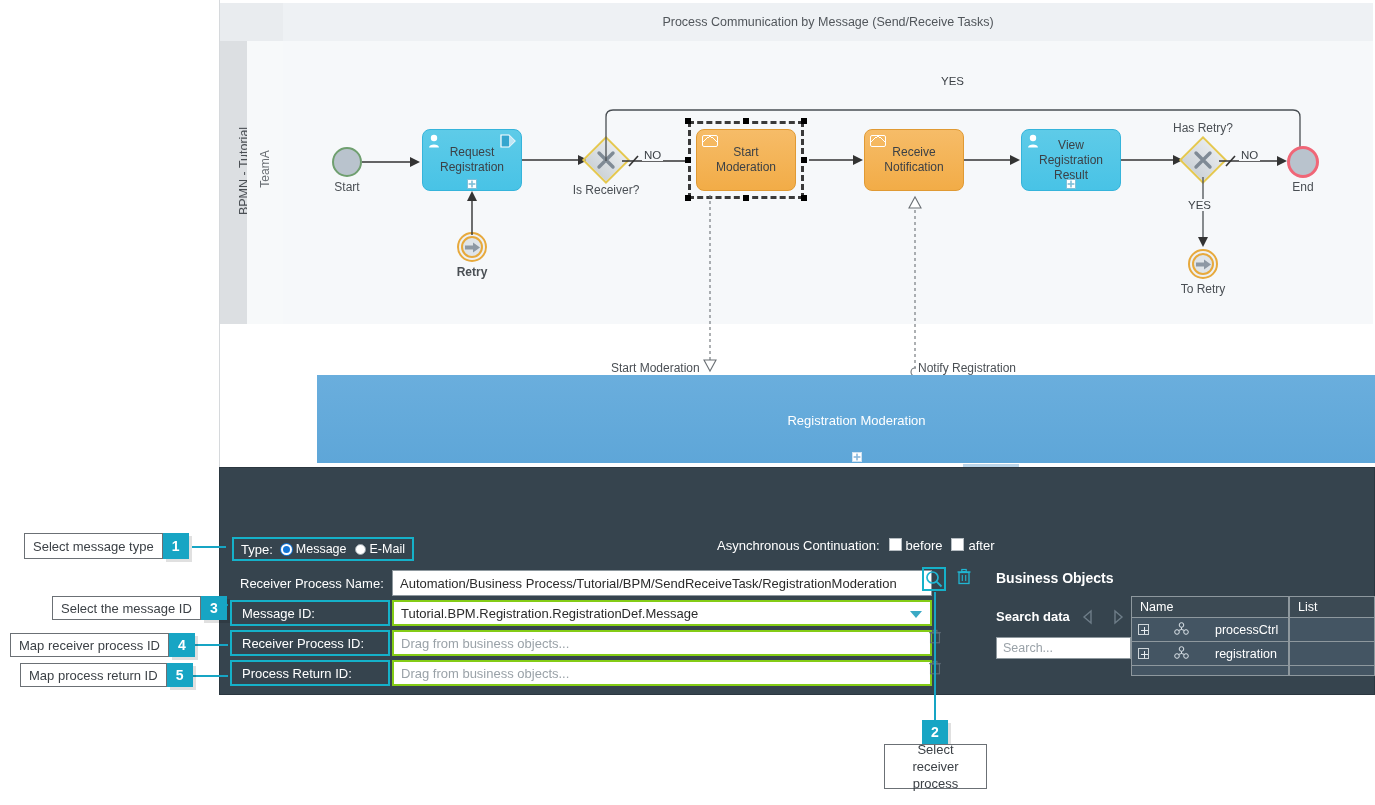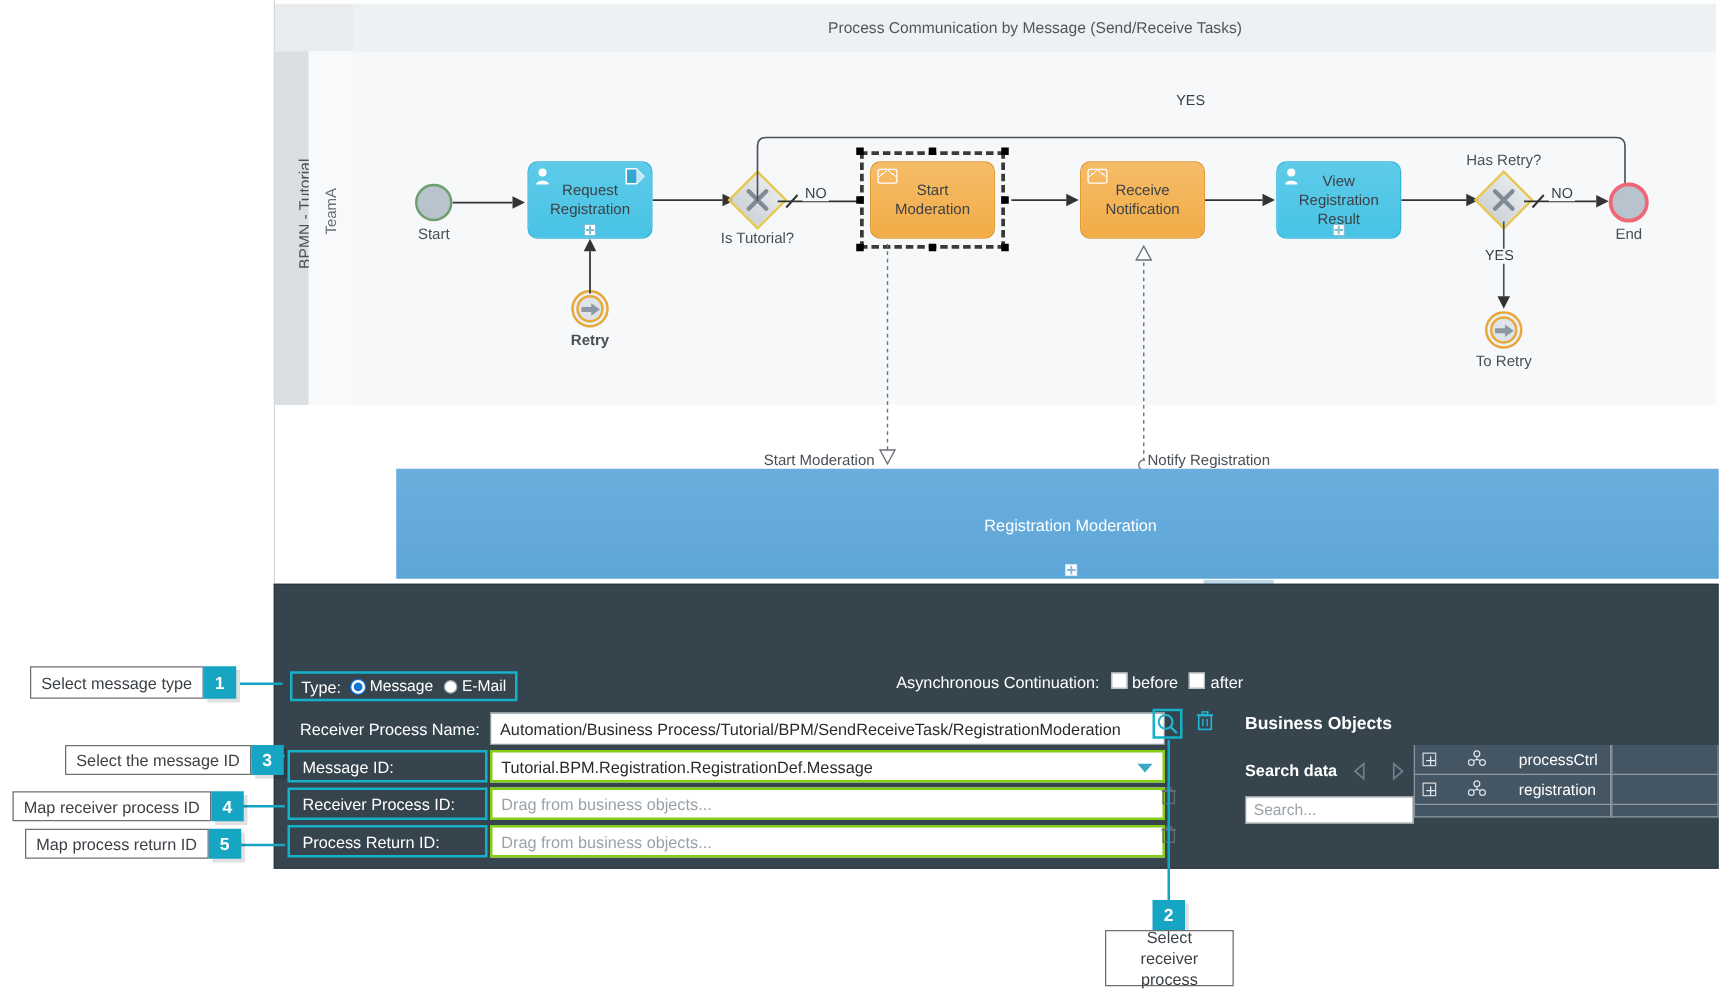--- a/index.html
+++ b/index.html
@@ -200,21 +200,21 @@
     <svg style="position:absolute;left:239px;top:112px;" width="68" height="14">
       <line x1="0" y1="7" x2="56" y2="7" stroke="#333" stroke-width="1.4"></line>
       <polygon points="56,2 66,7 56,12" fill="#333"></polygon>
     </svg>
 
     <div class="node" style="left:306px;top:102px;">
       <div class="gw"></div>
       <svg class="gw-x" width="20" height="20" viewBox="0 0 20 20">
         <path d="M3 3 L17 17 M17 3 L3 17" stroke="#7f8a95" stroke-width="3.4" stroke-linecap="round"></path>
       </svg>
-      <div class="node-label" style="top:40px;">Is Tutorial?</div>
+      <div class="node-label" style="top:40px;">Is Receiver?</div>
     </div>
 
     <svg style="position:absolute;left:339px;top:112px;" width="72" height="16">
       <line x1="0" y1="8" x2="68" y2="8" stroke="#333" stroke-width="1.4"></line>
       <line x1="7" y1="13" x2="16" y2="3" stroke="#333" stroke-width="1.6"></line>
     </svg>
     <div class="flow-label" style="left:359px;top:108px;">NO</div>
 
     <svg style="position:absolute;left:316px;top:28px;" width="710" height="92">
       <path d="M7 92 L7 48 Q7 41 14 41 L694 41 Q701 41 701 48 L701 82" stroke="#4a4f54" stroke-width="1.3" fill="none"></path>
@@ -437,20 +437,24 @@
     </svg>
 </div>
 <div class="nav-tri" style="left:1110px;">
   <svg width="16" height="16" viewBox="0 0 16 16">
       <path d="M5 2 L12 8 L5 14 Z" fill="none" stroke="#6e7d88" stroke-width="1.4"></path>
     </svg>
 </div>
 <div id="search-box">Search...</div>
 
 <div id="bo-table">
+  <div class="bo-head">
+    <div class="col-name">Name</div>
+    <div class="col-list">List</div>
+  </div>
   <div class="bo-row">
     <div class="col-name">
       <span class="plus-box"></span>
       <span style="margin-right:6px;">
         <svg width="15" height="13" viewBox="0 0 15 13">
             <circle cx="7.5" cy="3" r="2.3" fill="none" stroke="#dbe3e9" stroke-width="1"></circle>
             <circle cx="3" cy="10" r="2.3" fill="none" stroke="#dbe3e9" stroke-width="1"></circle>
             <circle cx="12" cy="10" r="2.3" fill="none" stroke="#dbe3e9" stroke-width="1"></circle>
             <path d="M7.5 5.3 L7.5 7.5 M4.6 8.4 L7.5 7.5 L10.4 8.4" stroke="#dbe3e9" stroke-width="1" fill="none"></path>
           </svg>

